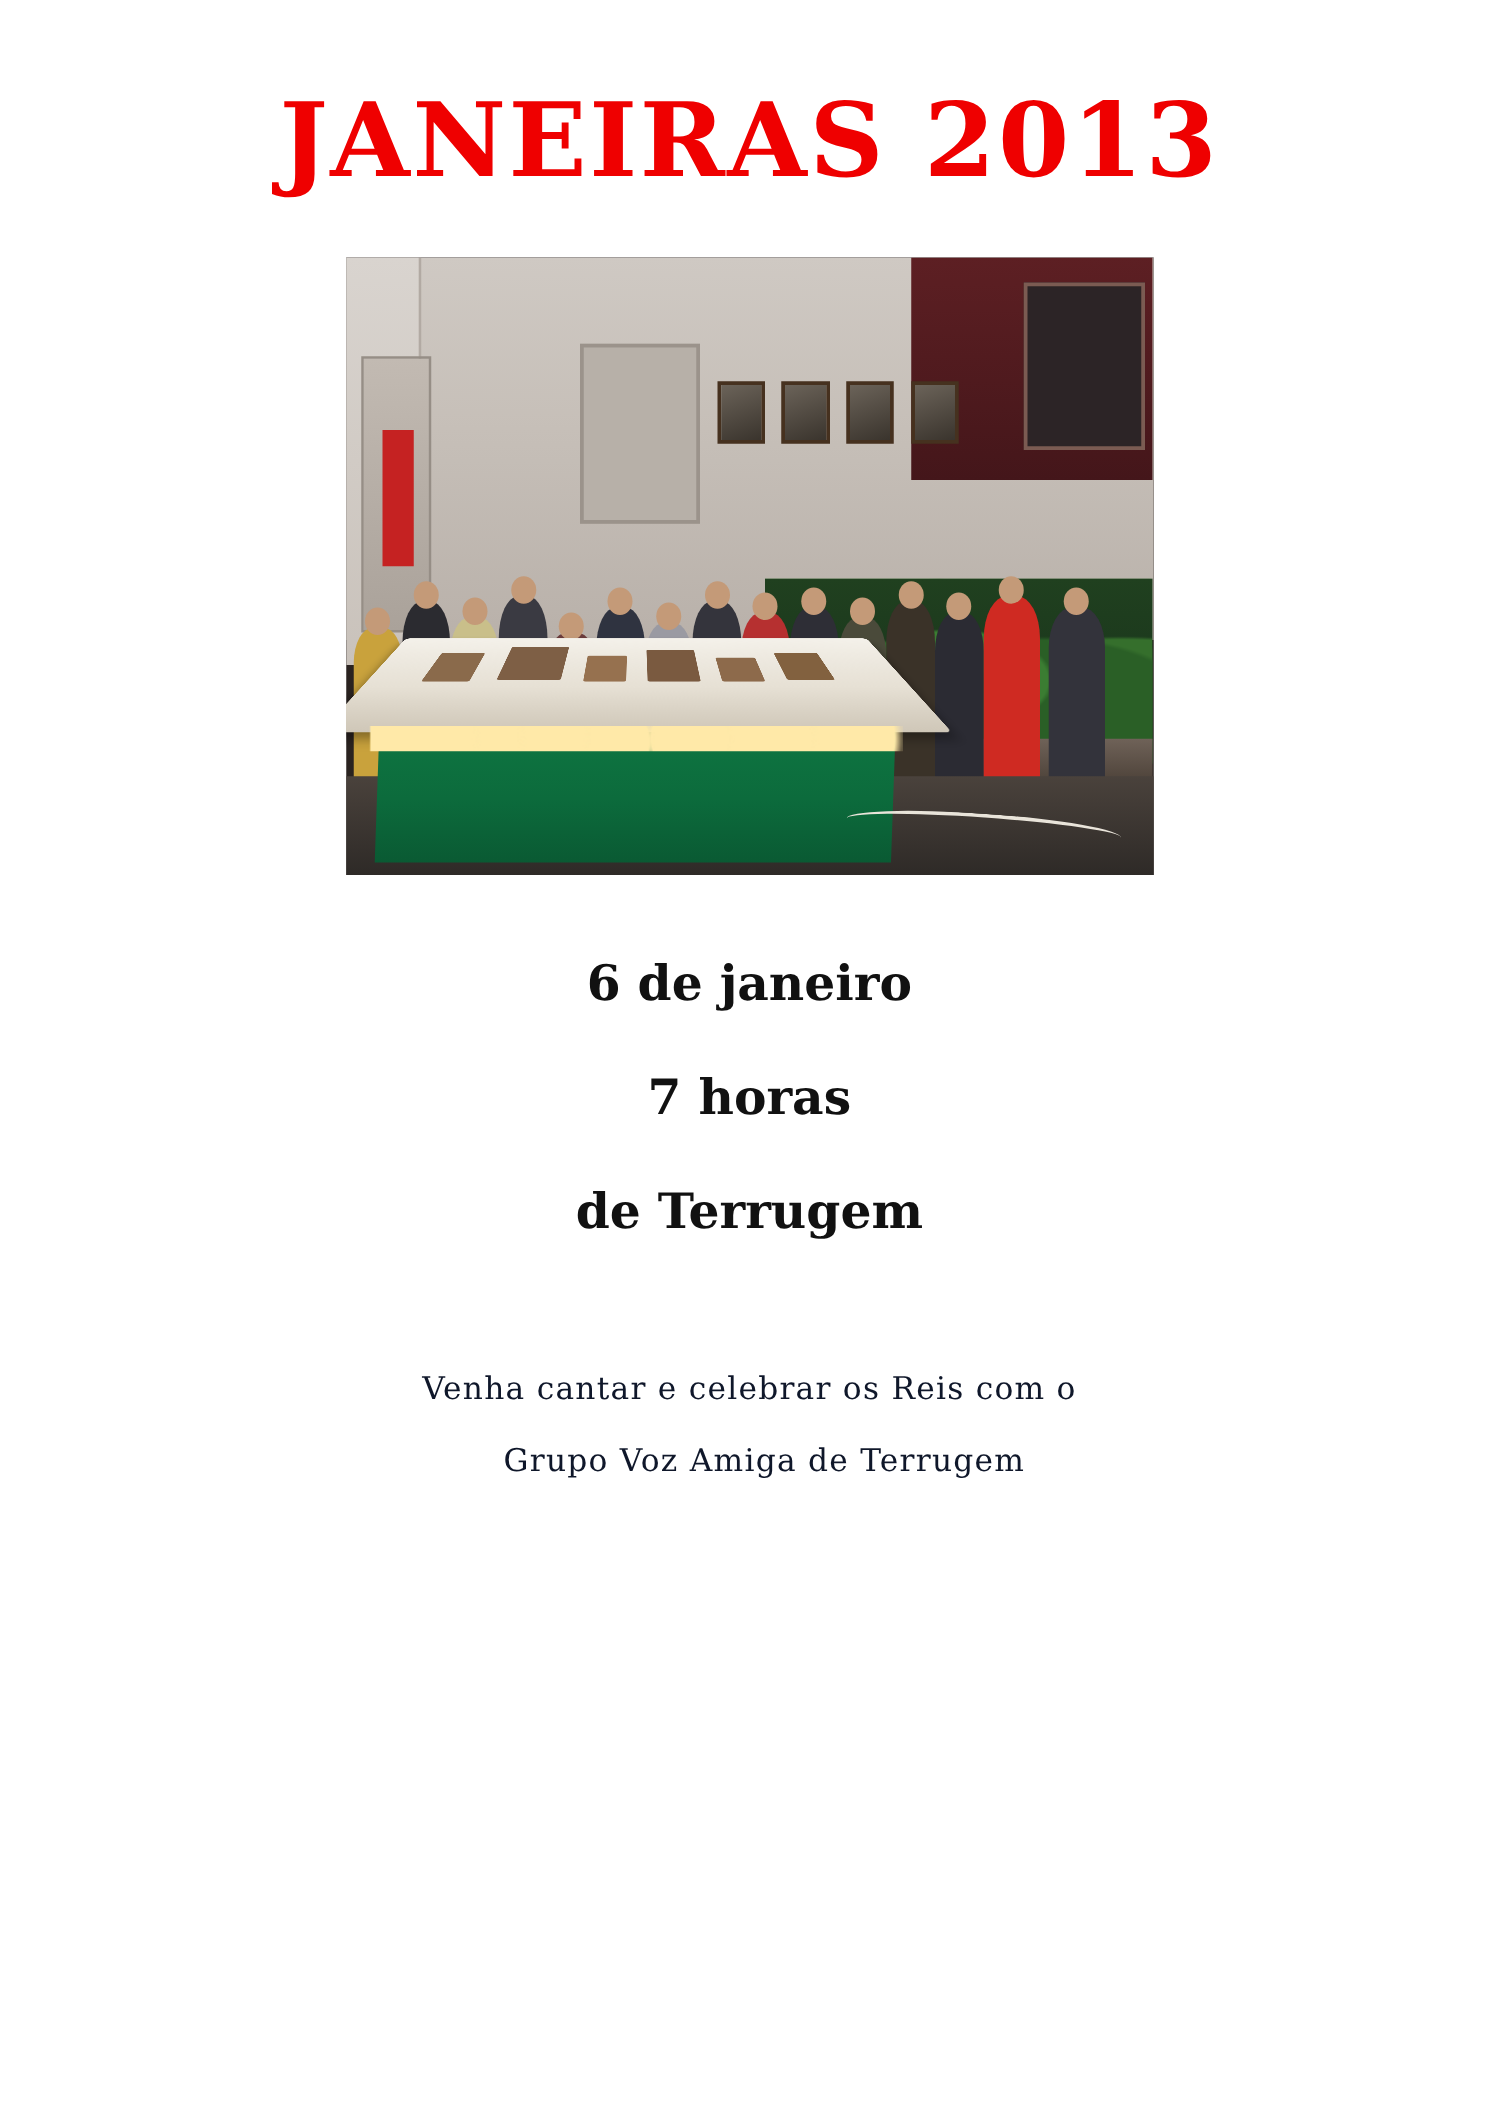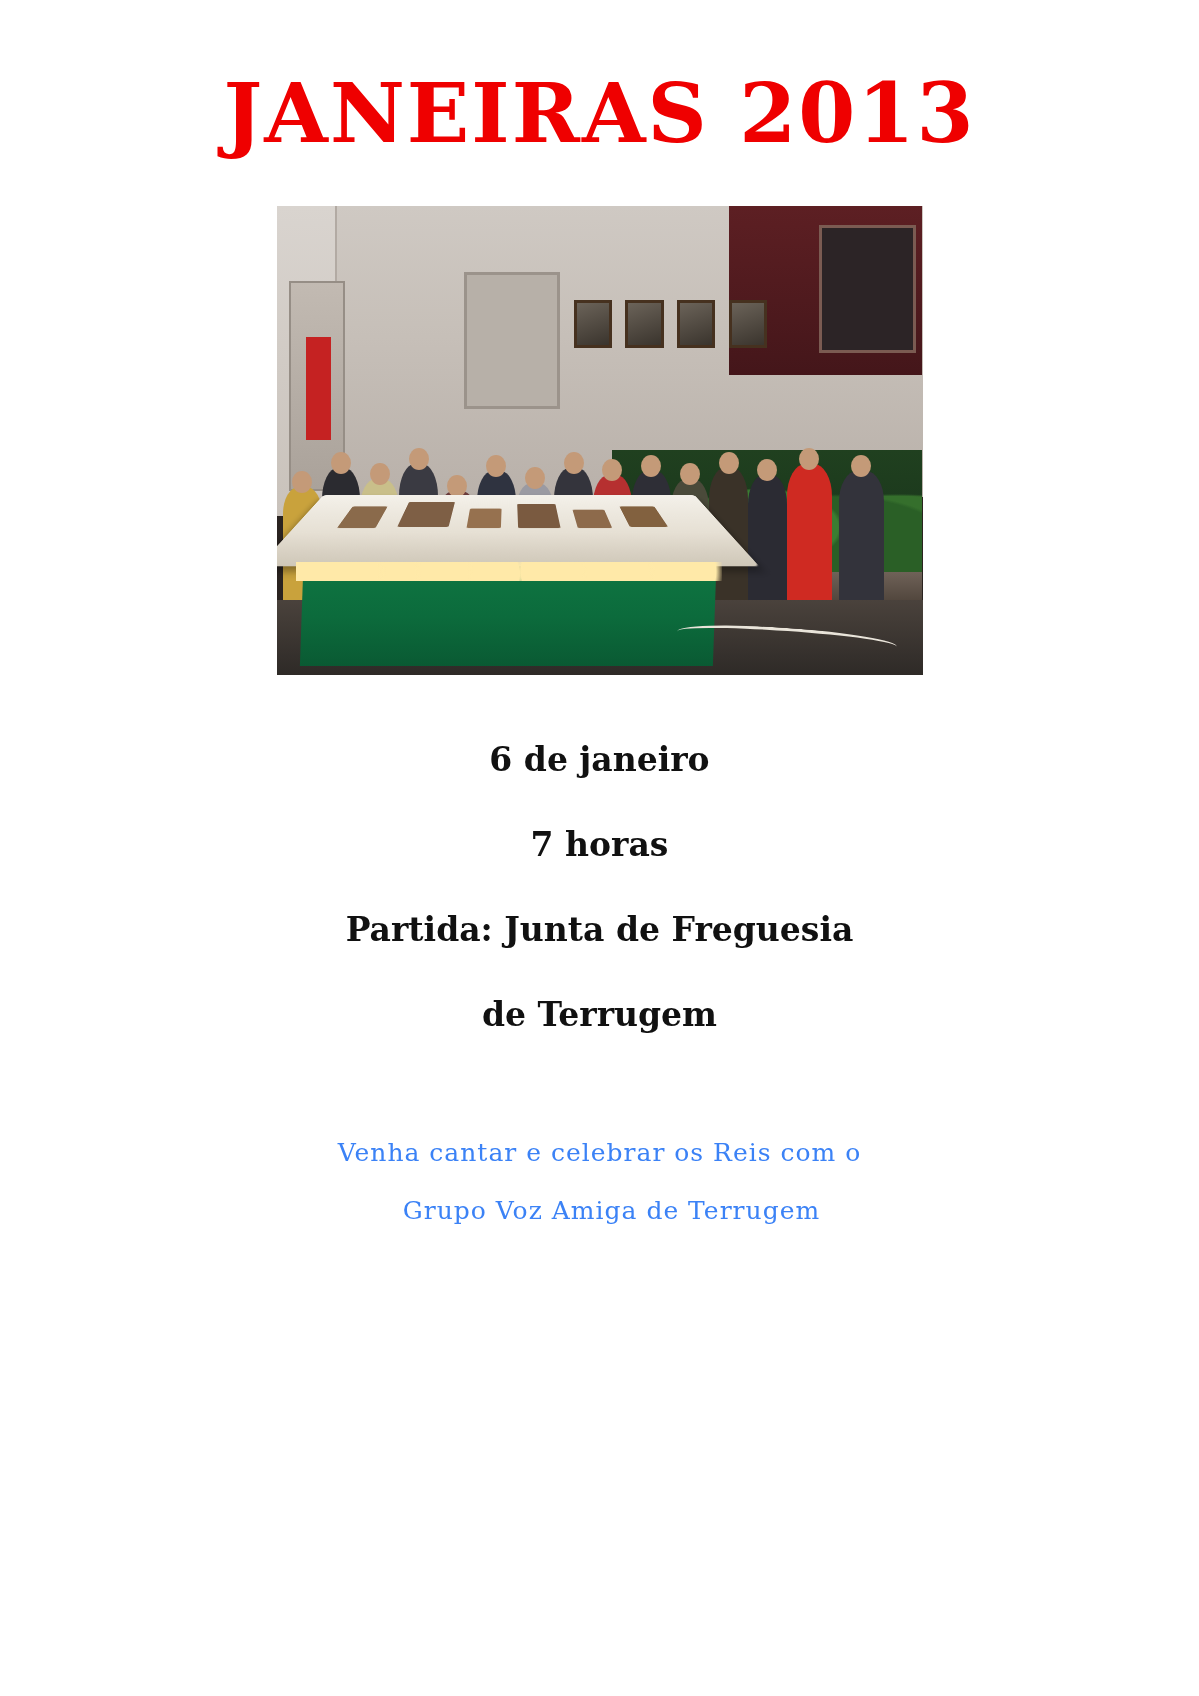--- a/index.html
+++ b/index.html
@@ -178,39 +178,39 @@
   }
 
   .details {
     margin-top: 68px;
     width: 100%;
     text-align: center;
   }
   .details-line {
     font-family: "DejaVu Serif", serif;
     font-weight: bold;
-    font-size: 33px;
+    font-size: 39px;
     line-height: 1.0;
     margin-bottom: 52px;
     color: #111111;
   }
   .details-line:last-child { margin-bottom: 12px; }
 
   .footer {
     margin-top: 96px;
     width: 100%;
     text-align: center;
   }
   .footer-line {
     font-family: "DejaVu Serif", serif;
     font-size: 25px;
     letter-spacing: 1px;
     line-height: 1.1;
     margin-bottom: 30px;
-    color: #3b82f6;
+    color: #0f172a;
   }
   .footer-line:last-child { margin-bottom: 0; padding-left: 24px; }
 </style>
 </head>
 <body>
 
 <div class="poster">
 
   <div class="poster-title" style="color: rgb(239, 0, 0);">JANEIRAS 2013</div>
 
@@ -269,21 +269,20 @@
       <div class="ph-hut" style="left:78%; top:20%; width:9%; height:32%; background:#82613f;"></div>
     </div>
 
     <div class="ph-lights"></div>
     <div class="ph-cable"></div>
   </div>
 
   <div class="details">
     <div class="details-line">6 de janeiro</div>
     <div class="details-line">7 horas</div>
-    <div class="details-line">Partida: Junta de Freguesia</div>
     <div class="details-line">de Terrugem</div>
   </div>
 
   <div class="footer">
     <div class="footer-line">Venha cantar e celebrar os Reis com o</div>
     <div class="footer-line">Grupo Voz Amiga de Terrugem</div>
   </div>
 
 </div>
 

